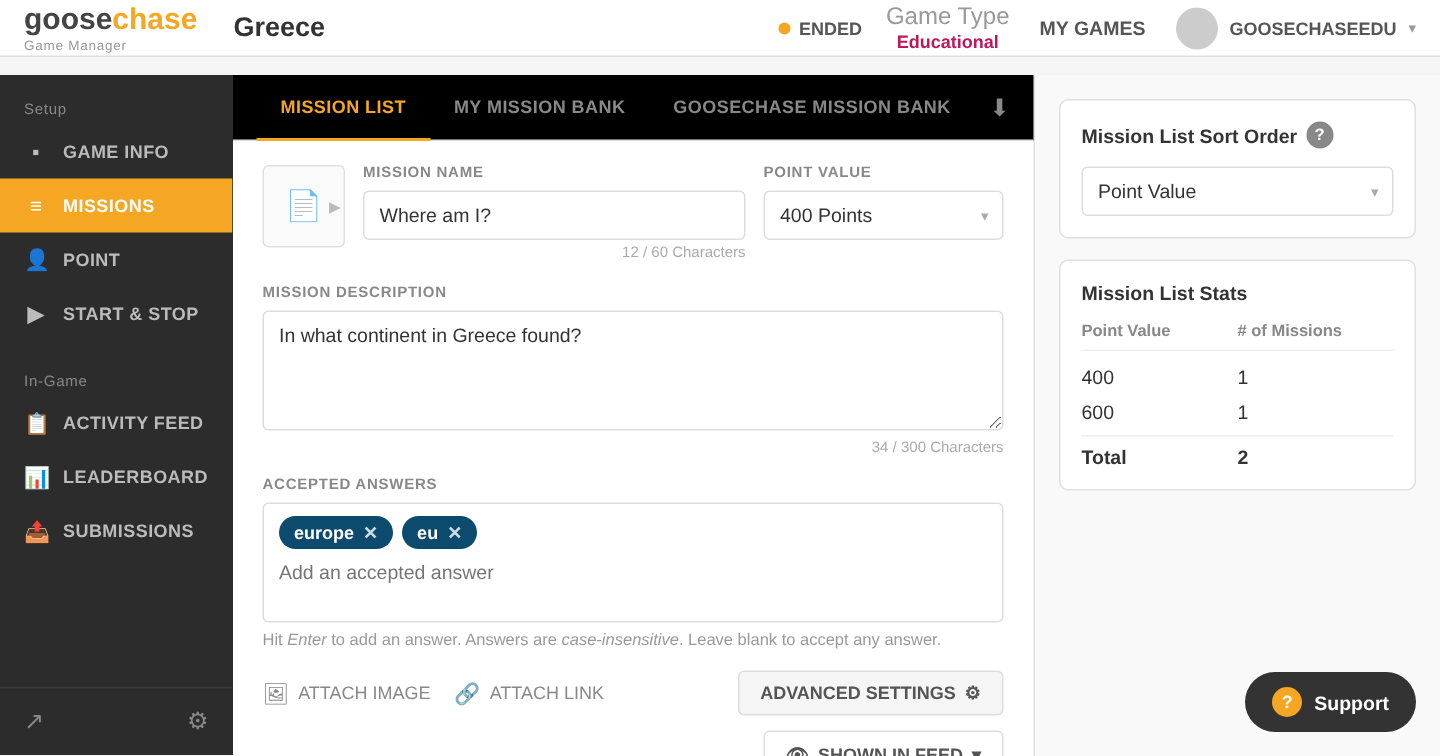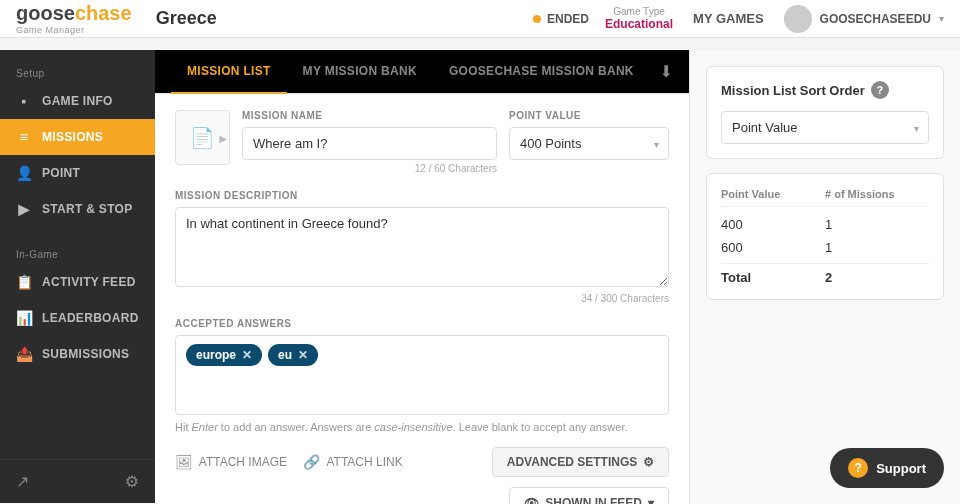--- a/index.html
+++ b/index.html
@@ -19,21 +19,21 @@
     }
     .logo { margin-right: 16px; }
     .logo-text { font-size: 20px; font-weight: 700; color: #f5a623; }
     .logo-text span { color: #444; }
     .logo-sub { font-size: 9px; color: #999; letter-spacing: 0.5px; }
     .header-title { font-size: 18px; font-weight: 600; color: #333; margin-right: auto; margin-left: 8px; }
     .header-status { display: flex; align-items: center; gap: 6px; margin-right: 16px; }
     .status-dot { width: 8px; height: 8px; background: #f5a623; border-radius: 50%; }
     .status-text { font-size: 12px; font-weight: 600; color: #555; }
     .game-type { text-align: center; margin-right: 20px; }
-    .game-type-label { font-size: 10px; color: #999; }
+    .game-type-label { font-size: 16px; color: #999; }
     .game-type-value { font-size: 12px; font-weight: 600; color: #be185d; }
     .my-games { font-size: 13px; font-weight: 600; color: #555; margin-right: 20px; cursor: pointer; }
     .user-area { display: flex; align-items: center; gap: 8px; cursor: pointer; }
     .avatar { width: 28px; height: 28px; background: #ccc; border-radius: 50%; }
     .username { font-size: 12px; font-weight: 600; color: #555; }
     .chevron { font-size: 10px; color: #999; }
 
     
     .sidebar {
       position: fixed;
@@ -375,20 +375,21 @@
           <div class="answer-tags">
             <div class="answer-tag">
               <span>europe</span>
               <span class="tag-remove">✕</span>
             </div>
             <div class="answer-tag">
               <span>eu</span>
               <span class="tag-remove">✕</span>
             </div>
           </div>
+          <input class="text-input" style="border: none; padding: 2px 0px; font-size: 13px; color: rgb(170, 170, 170);" type="text" placeholder="Add an accepted answer">
         </div>
         <div class="answer-hint">
           Hit <em>Enter</em> to add an answer. Answers are <em>case-insensitive</em>. Leave blank to accept any answer.
         </div>
       </div>
 
       <div class="action-row">
         <button class="attach-btn">
           <span class="attach-icon">🖼</span>
           <span>ATTACH IMAGE</span>
@@ -423,20 +424,21 @@
       <div class="select-wrap">
         <select class="select-input">
           <option>Point Value</option>
           <option>Alphabetical</option>
         </select>
         <span class="select-arrow">▾</span>
       </div>
     </div>
 
     <div class="panel-section">
+      <div class="panel-title">Mission List Stats</div>
       <div class="stats-table">
         <div class="stats-header">
           <div class="stats-col">Point Value</div>
           <div class="stats-col"># of Missions</div>
         </div>
         <div class="stats-row">
           <div class="stats-cell">400</div>
           <div class="stats-cell">1</div>
         </div>
         <div class="stats-row">

